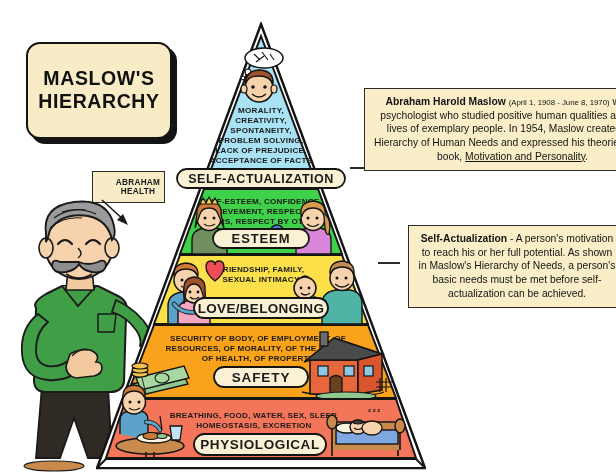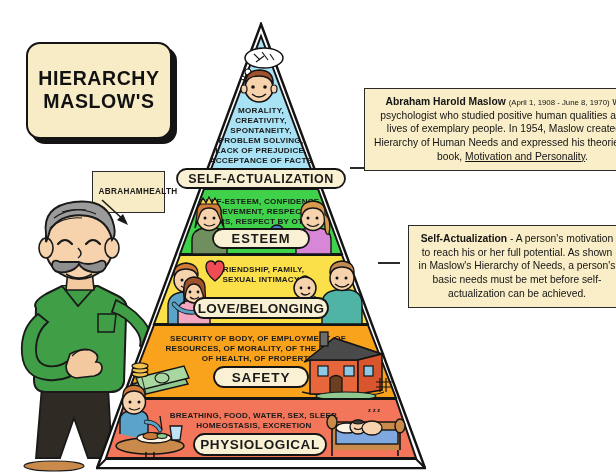--- a/index.html
+++ b/index.html
@@ -42,24 +42,24 @@
     letter-spacing: 0.6px;
     line-height: 1.12;
     color: #111;
     white-space: nowrap;
   }
 
   
   .am-label {
     position: absolute;
     left: 92px; top: 171px;
-    width: 73px; height: 42px;
+    width: 73px; height: 32px;
     background: #f7ecc6;
     border: 1.4px solid #2a2a2a;
-    display: flex; flex-direction: row;
+    display: flex; flex-direction: column;
     align-items: center; justify-content: center;
     line-height: 1.15;
     padding-left: 19px;
   }
   .am-label span {
     font-size: 8.2px; font-weight: bold; letter-spacing: 0.3px;
   }
   .am-arrow { position: absolute; left: 100px; top: 198px; }
 
   
@@ -107,22 +107,22 @@
     height: 1.6px;
   }
 </style>
 </head>
 <body>
 
 <div id="stage">
 
   <div class="title-shadow"></div>
   <div class="title-box">
+    <div class="title-line">MASLOW'S</div>
     <div class="title-line">HIERARCHY</div>
-    <div class="title-line">MASLOW'S</div>
   </div>
 
   <div class="am-label">
     <span>ABRAHAM</span>
     <span>HEALTH</span>
   </div>
   <svg class="am-arrow" width="42" height="32">
     <line x1="2" y1="2" x2="26" y2="24" stroke="#1a1a1a" stroke-width="1.6"></line>
     <polygon points="28,27 17,22 23,16" fill="#1a1a1a"></polygon>
   </svg>

